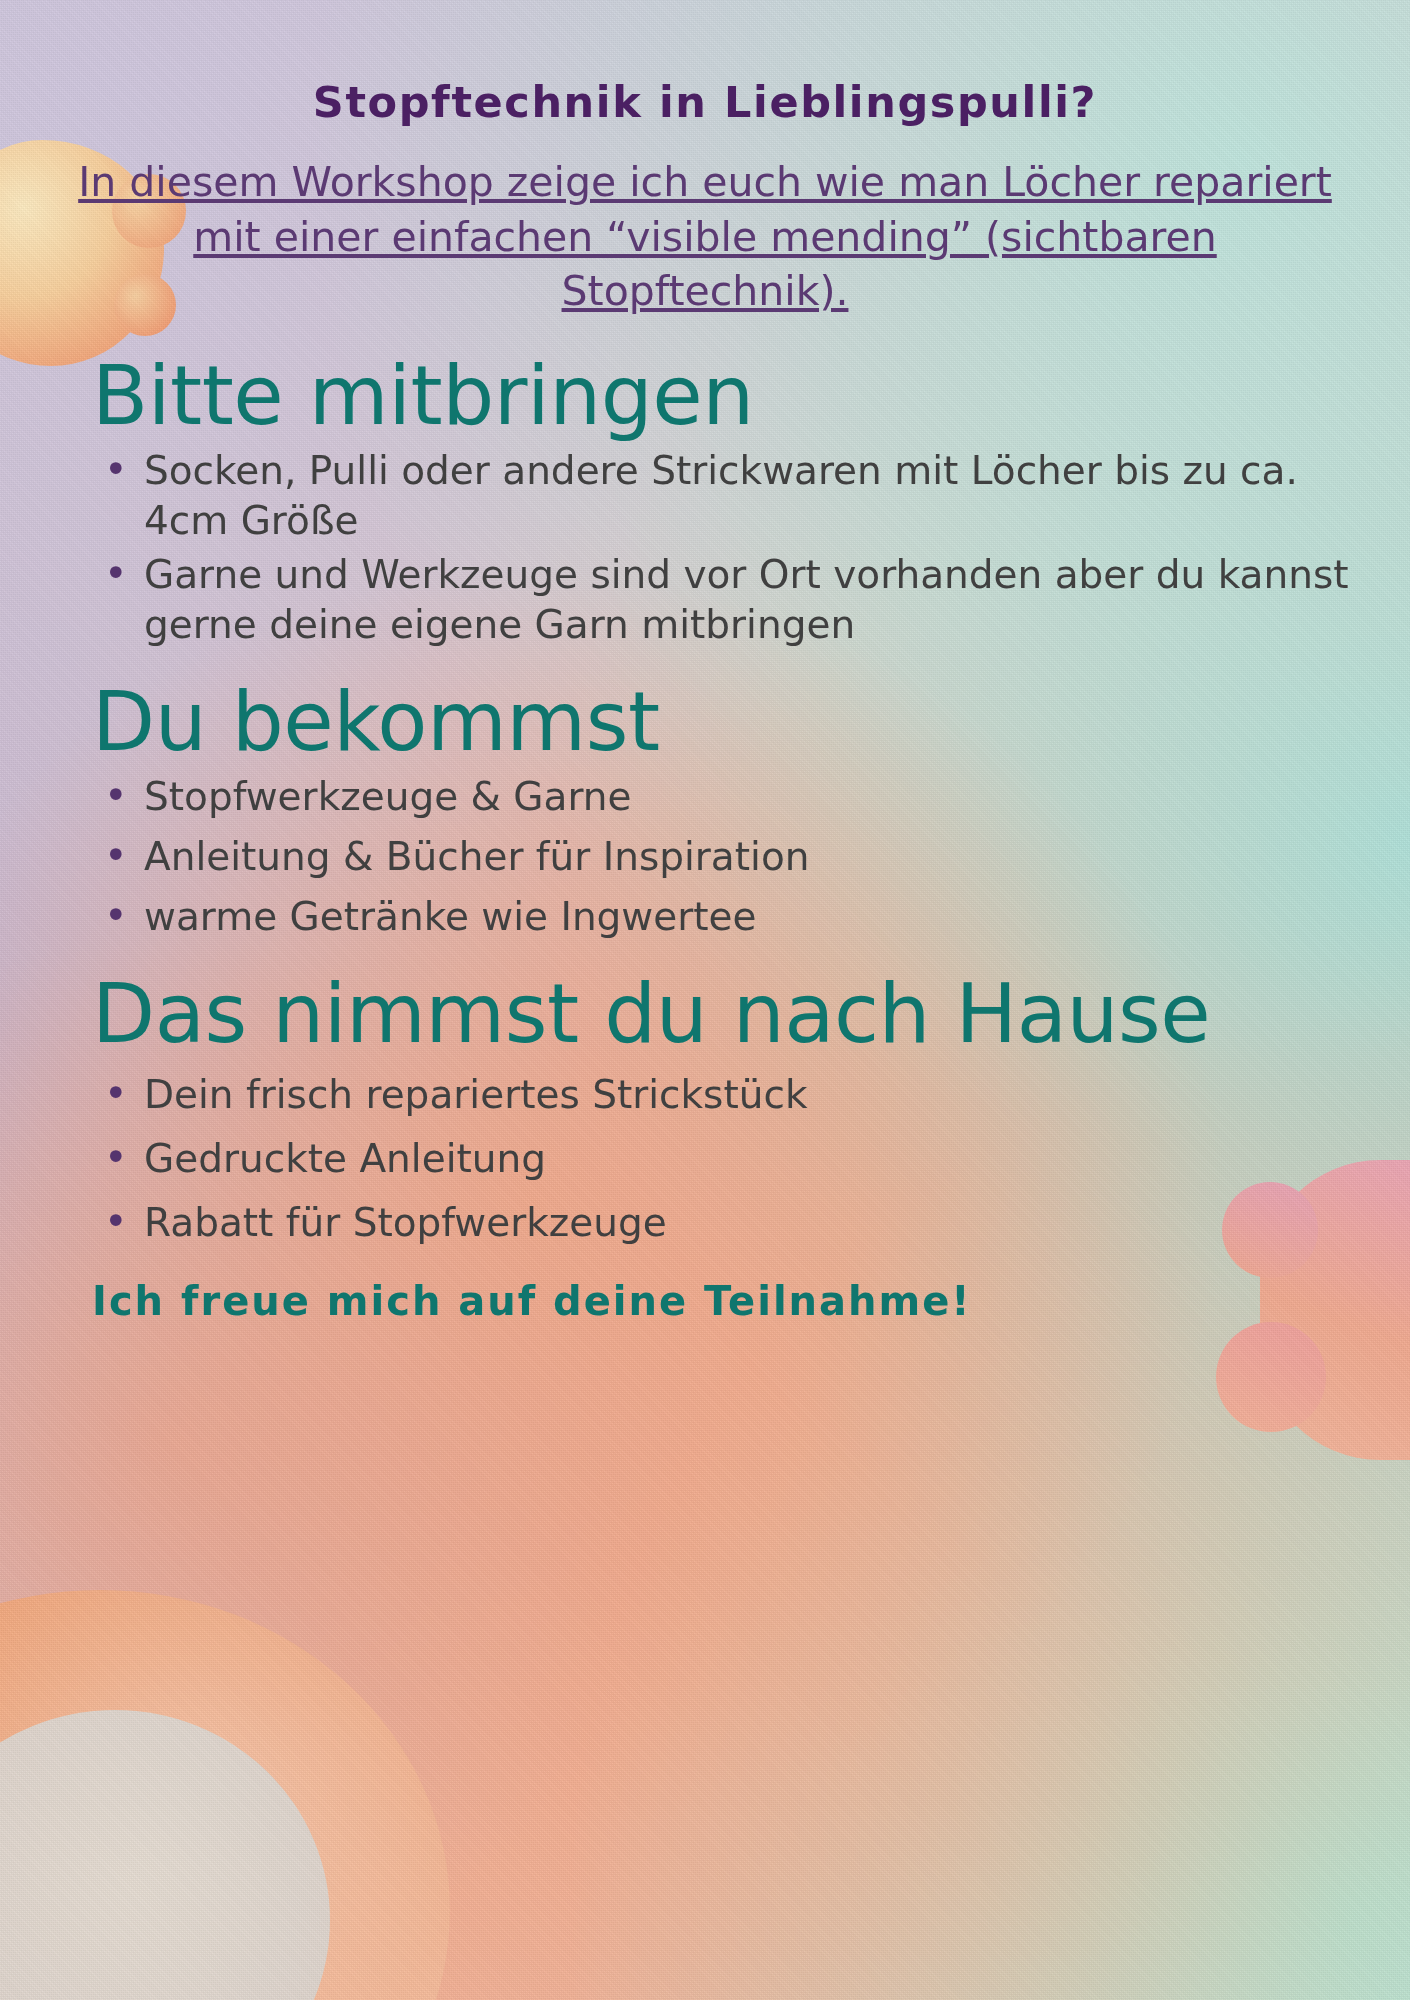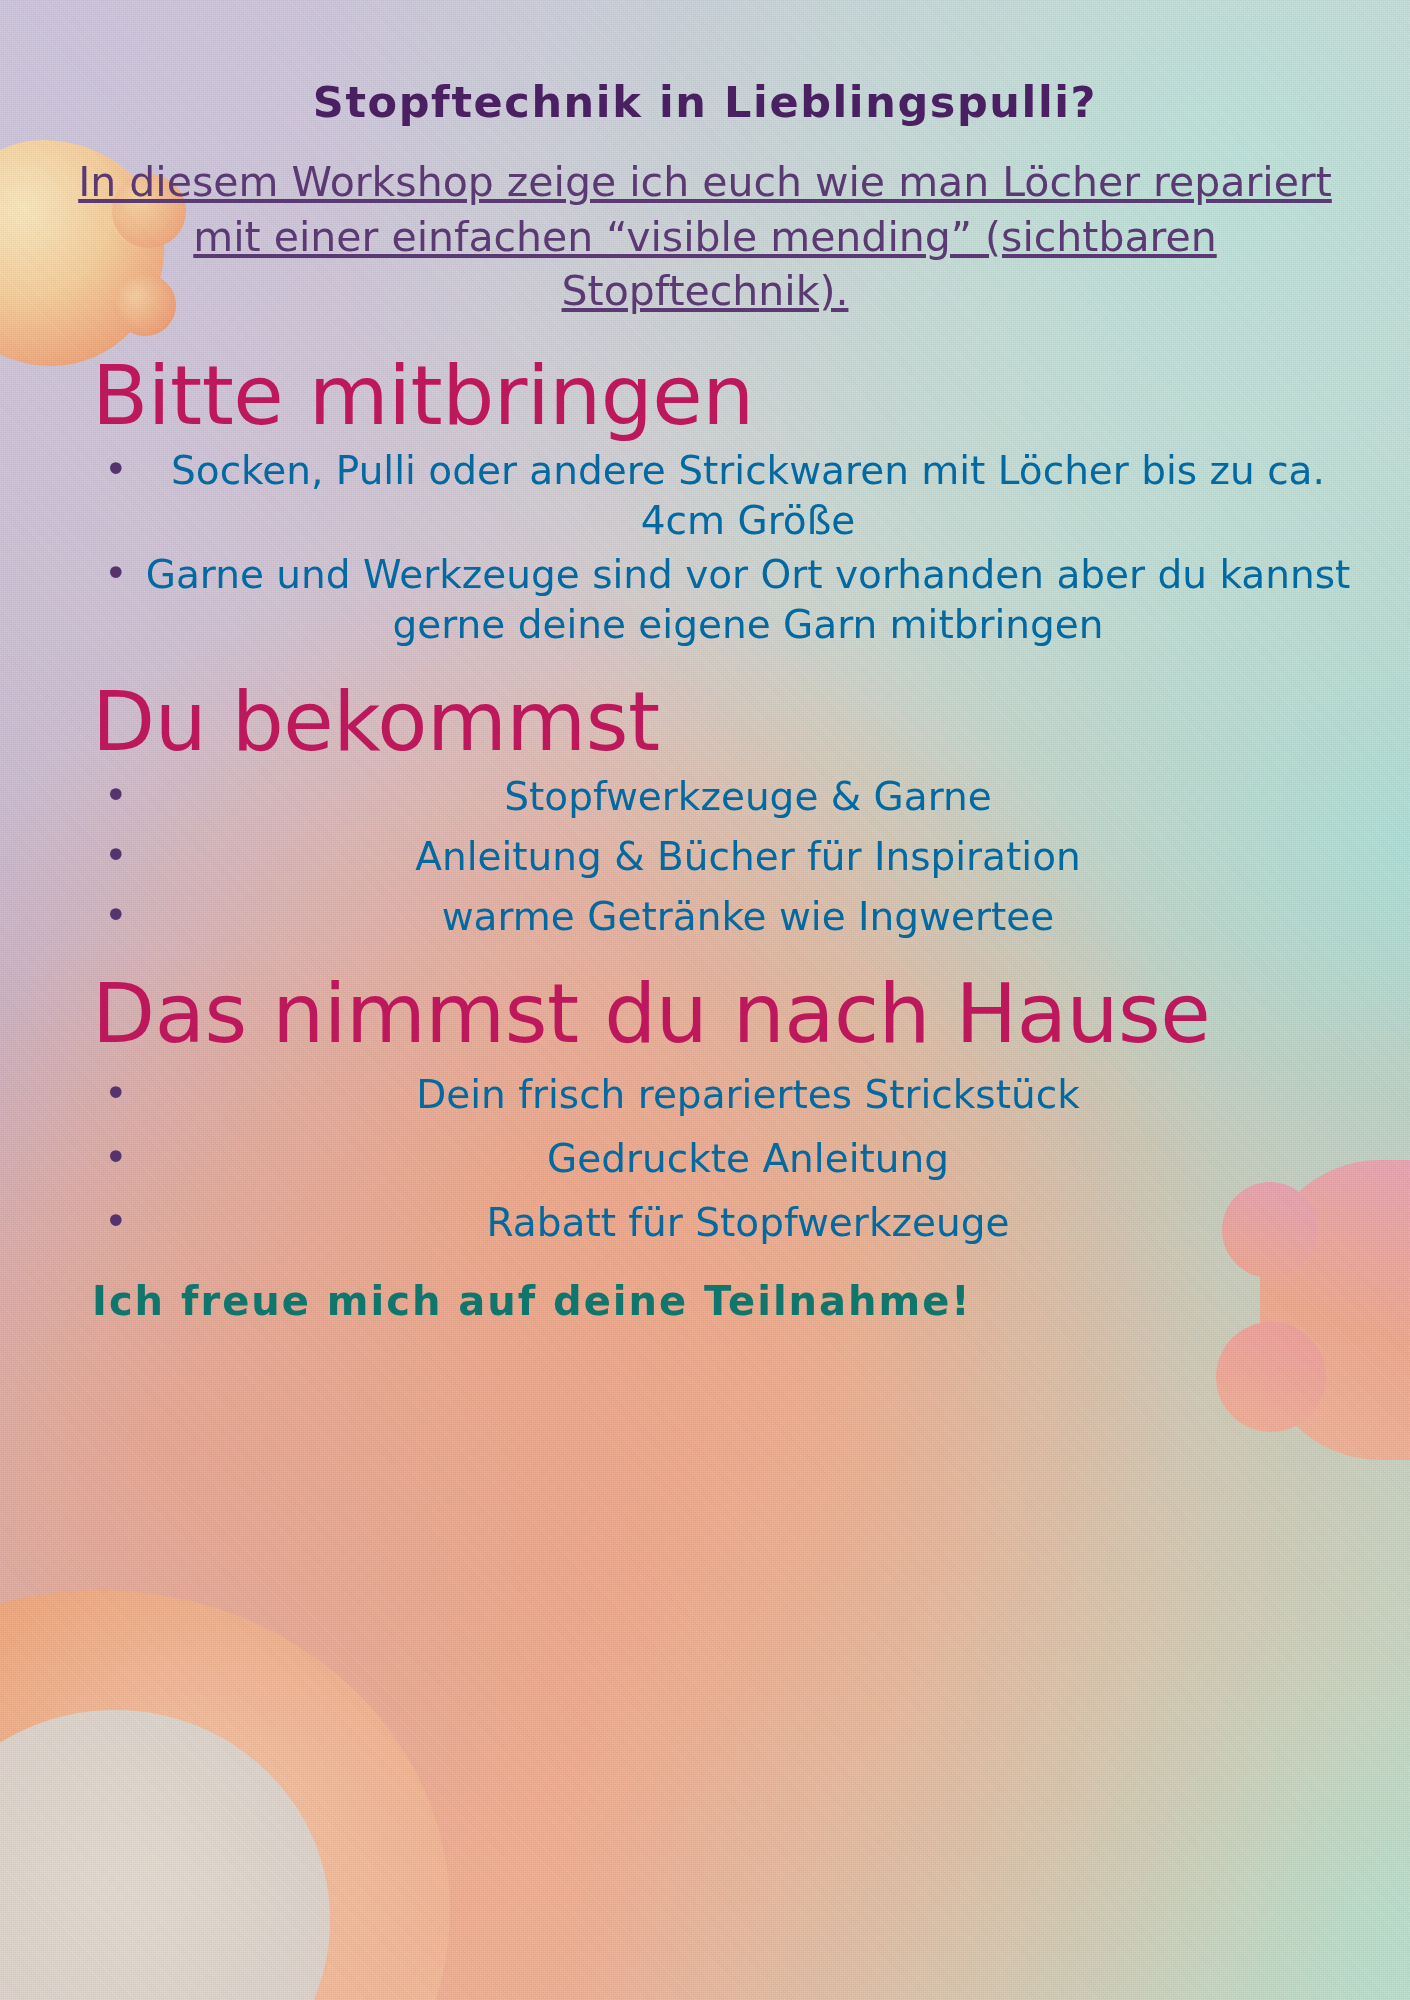--- a/index.html
+++ b/index.html
@@ -152,44 +152,43 @@
   .intro {
     text-align: center;
     color: #5b3a73;
     font-size: 41px;
     line-height: 1.32;
     margin: 0 auto 36px auto;
     max-width: 1270px;
     text-decoration: underline;
   }
   h2.section {
-    color: #be185d;
+    color: #0f766e;
     font-weight: normal;
     font-size: 82px;
     line-height: 1.03;
     margin: 0 0 8px 0;
     padding-left: 34px;
     letter-spacing: -0.5px;
   }
   h2.section.tight {
     margin-bottom: 14px;
   }
   ul.items {
     list-style: none;
     margin: 0 0 30px 0;
     padding: 0 0 0 36px;
   }
   ul.items li {
     position: relative;
-    color: #0369a1;
+    color: #404040;
     font-size: 39px;
     line-height: 1.28;
     padding-left: 50px;
     margin-bottom: 6px;
-    text-align: center;
   }
   ul.items li::before {
     content: "•";
     position: absolute;
     left: 10px;
     top: -2px;
     font-size: 40px;
     color: #55346e;
   }
   .block-mitbringen ul.items li { margin-bottom: 4px; }

